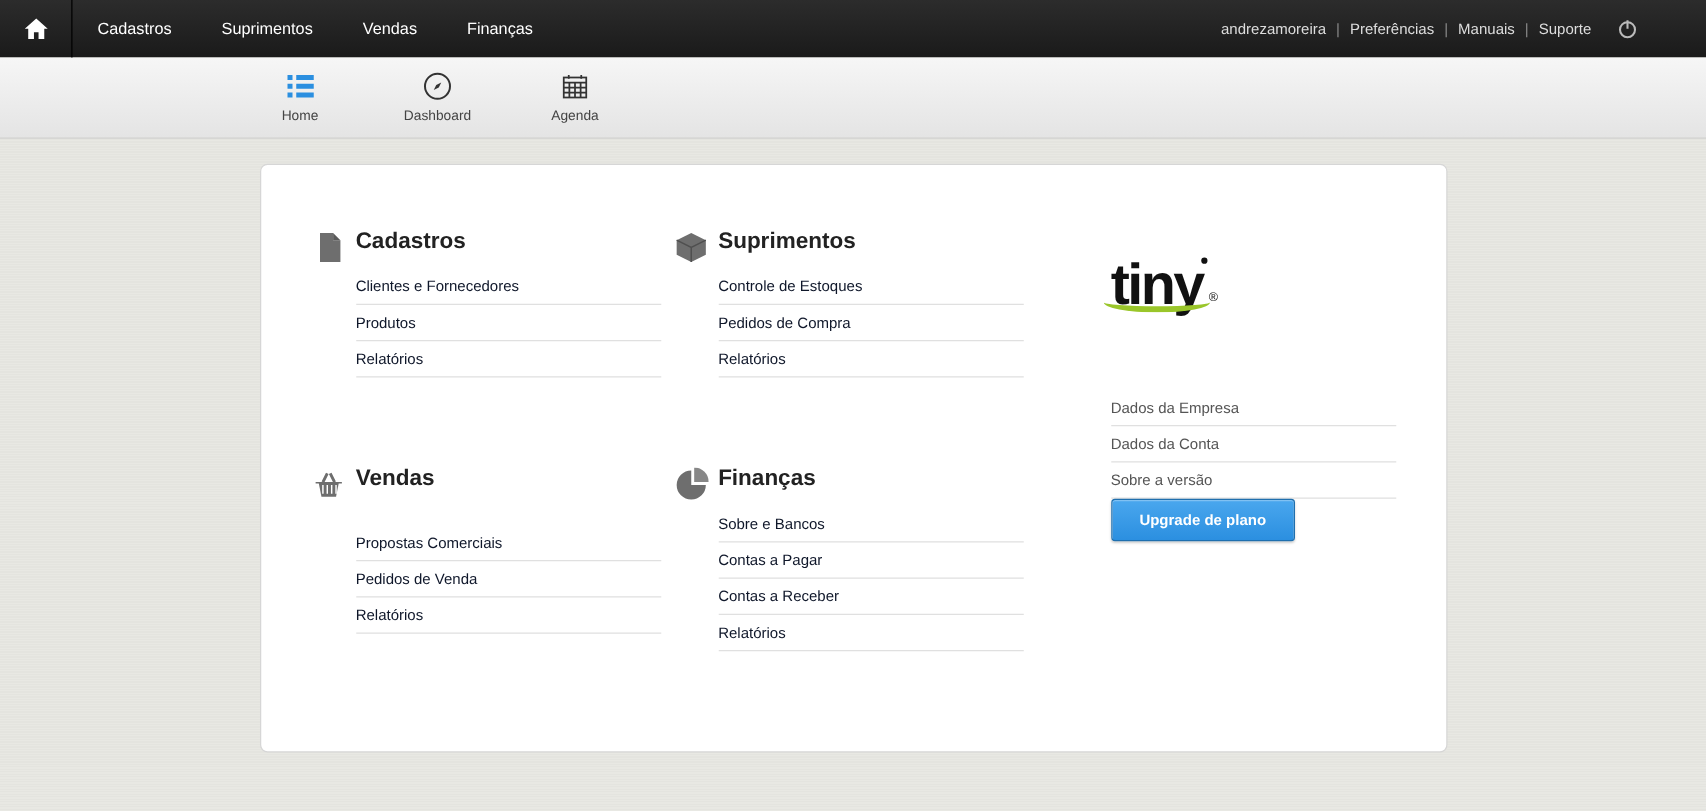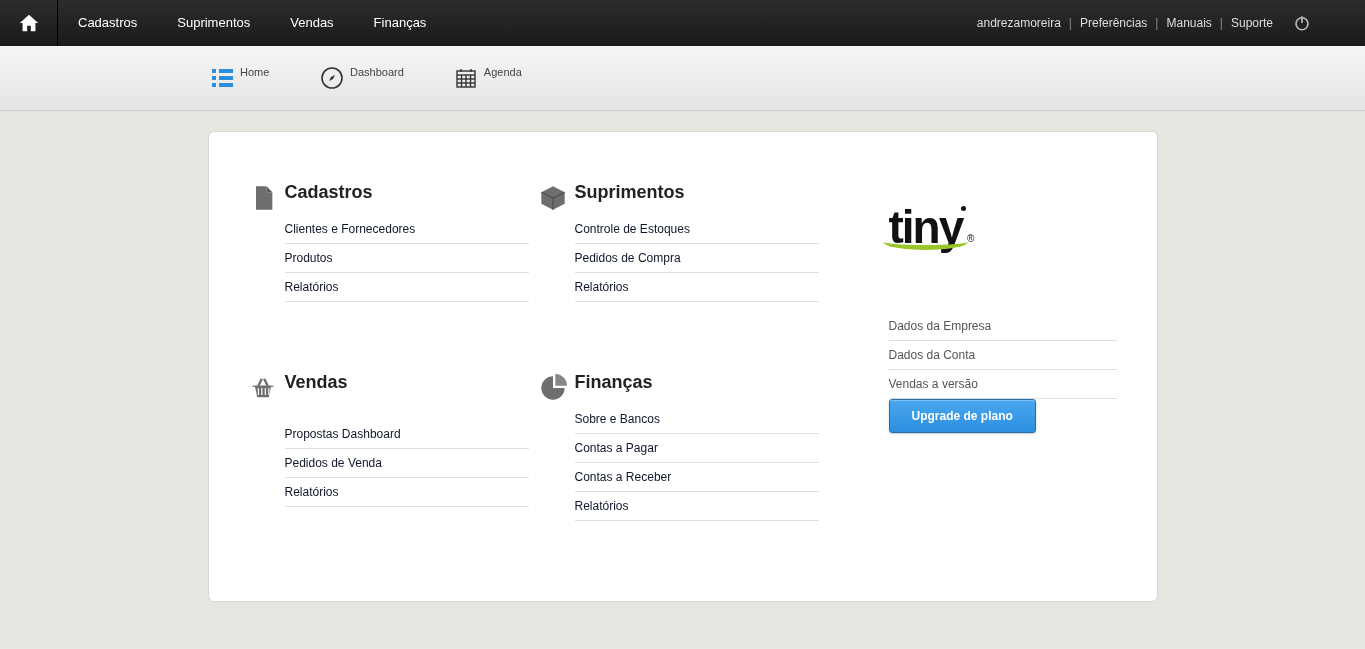--- a/index.html
+++ b/index.html
@@ -69,21 +69,22 @@
     height: 65px;
     background: linear-gradient(#f6f6f6, #e4e4e4);
     border-bottom: 1px solid #cfcfcf;
     display: flex;
     align-items: center;
     padding-left: 210px;
     gap: 50px;
   }
   .toolbar .tb-item {
     display: flex;
-    flex-direction: row;
+    flex-direction: column;
+    align-items: center;
     gap: 6px;
     cursor: pointer;
     min-width: 60px;
   }
   .toolbar .tb-item .tb-label { font-size: 11px; color: #444; }
   .toolbar .tb-icon { width: 24px; height: 24px; display: flex; align-items: center; justify-content: center; }
 
   
   .card-wrap { padding: 20px 0 40px 0; display: flex; justify-content: center; }
   .card {
@@ -276,37 +277,37 @@
         <div class="logo">
           <span>tiny</span>
           <span class="dot"></span>
           <span class="reg">®</span>
           <div class="underline"></div>
         </div>
       </div>
       <ul class="right-list">
         <li><a>Dados da Empresa</a></li>
         <li><a>Dados da Conta</a></li>
-        <li><a>Vendas a versão</a></li>
+        <li><a>Sobre a versão</a></li>
       </ul>
       <button class="upgrade-btn">Upgrade de plano</button>
     </div>
 
     <div class="block">
       <div class="block-icon">
         <svg viewBox="0 0 24 24" fill="#6e6e6e">
             <path d="M5 10h14l-2 10H7z"></path>
             <path d="M8 10L11 4M16 10L13 4" stroke="#6e6e6e" stroke-width="2" fill="none"></path>
             <path d="M3 10h18v1H3z"></path>
             <path d="M8 12v6M11 12v6M14 12v6M17 12v6" stroke="#fff" stroke-width="1"></path>
           </svg>
       </div>
       <h2>Vendas</h2>
       <ul>
-        <li><a>Propostas Dashboard</a></li>
+        <li><a>Propostas Comerciais</a></li>
         <li><a>Pedidos de Venda</a></li>
         <li><a>Relatórios</a></li>
       </ul>
     </div>
 
     <div class="block">
       <div class="block-icon">
         <svg viewBox="0 0 24 24" fill="#6e6e6e">
             <path d="M12 2a10 10 0 1 0 10 10H12z"></path>
             <path d="M14 0a10 10 0 0 1 10 10H14z" fill="#878787"></path>

